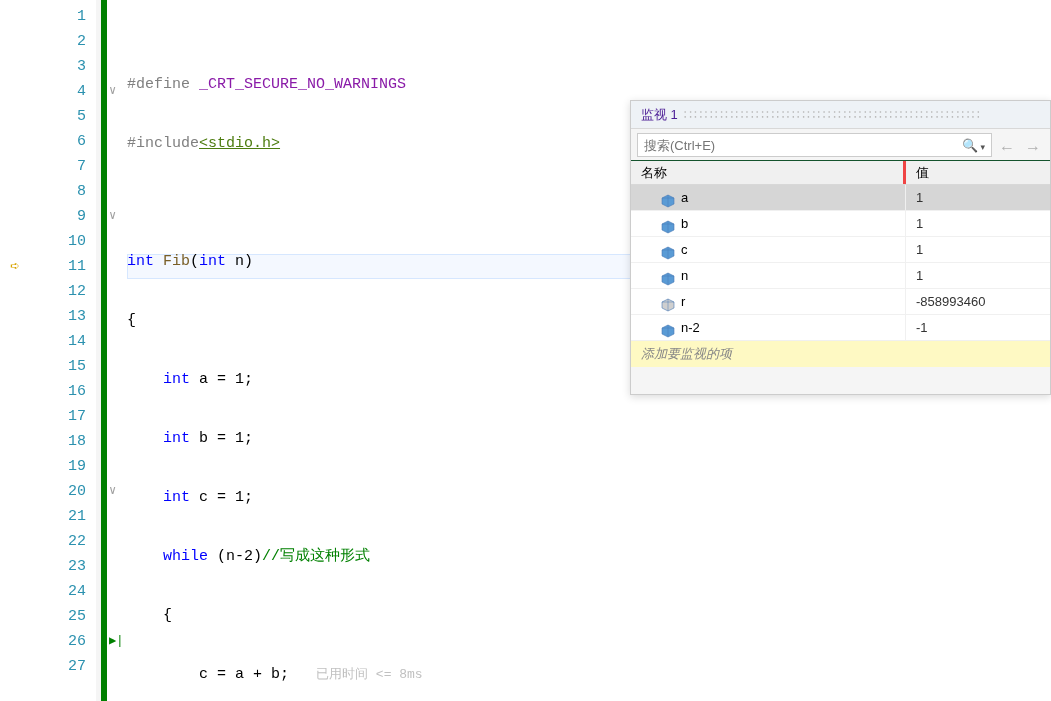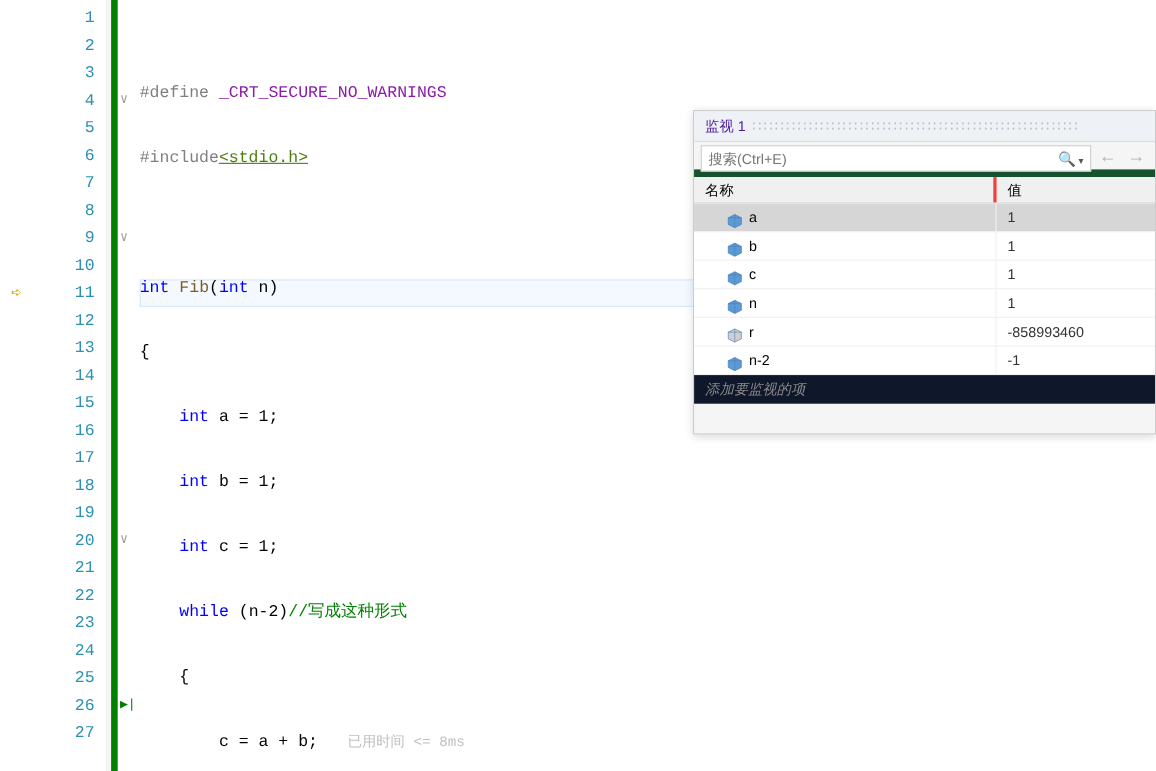--- a/index.html
+++ b/index.html
@@ -106,24 +106,24 @@
     line-height: 28px;
     padding-left: 10px;
     color: #1f4e79;
     background: #eef2f6;
     border-bottom: 1px solid #d8d8d8;
   }
   .watch-title .wt-label { color: #4c1d95; }
   .watch-title .dots { color: #bbb; letter-spacing: 2px; padding-left: 6px;}
   .watch-search-row {
     display: flex;
-    align-items: flex-start;
+    align-items: flex-end;
     height: 32px;
     background: #f5f5f5;
-    border-bottom: 7px solid #14532d;
+    border-bottom: 1px solid #14532d;
     padding: 3px 6px;
     gap: 4px;
   }
   .watch-search {
     flex: 1;
     height: 24px;
     border: 1px solid #cccccc;
     background: #fff;
     display: flex;
     align-items: center;
@@ -169,21 +169,21 @@
     width: 14px; height: 14px;
     display: inline-block;
   }
   .cube-icon svg { width: 14px; height: 14px; }
   .watch-add {
     padding-left: 10px;
     color: #888;
     font-style: italic;
     height: 26px;
     line-height: 26px;
-    background: #0f172a;
+    background: #fef9c3;
   }
 </style>
 </head>
 <body>
 
 <div class="editor-area">
   <div class="gutter-glyphs" style="position:relative;">
     <span class="caret-arrow" style="top:256px;">➪</span>
   </div>
   <div class="line-numbers">

